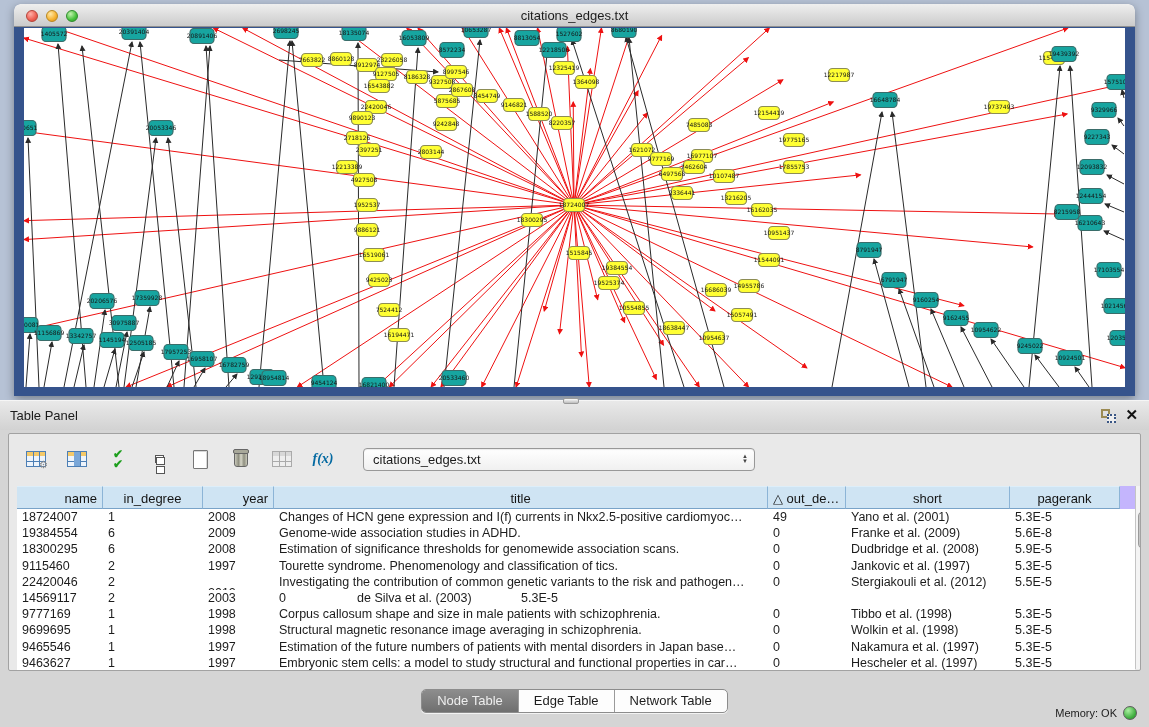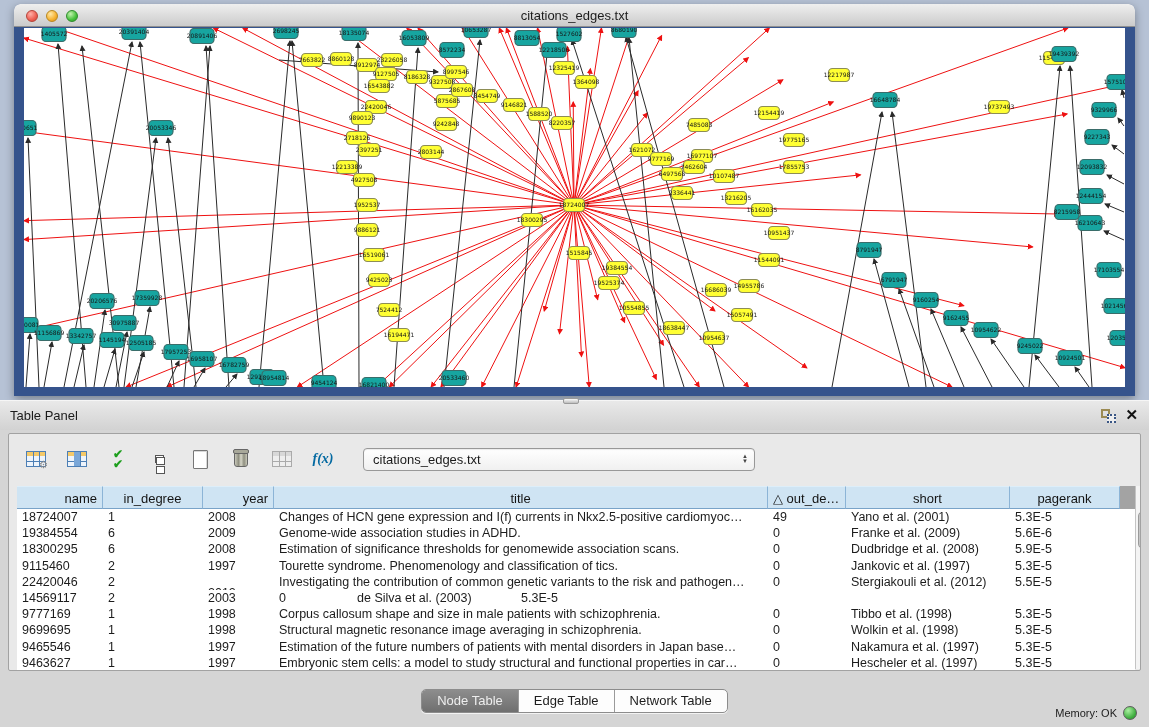--- a/index.html
+++ b/index.html
@@ -90,21 +90,21 @@
     background: linear-gradient(#ffffff, #f0f0f0);
     border: 1px solid #989898; border-radius: 4px;
     display: flex; align-items: center; padding: 0 4px 0 9px;
     font-size: 13px; color: #1a1a1a;
     box-shadow: inset 0 1px 1px rgba(0,0,0,.08);
   }
   .table-select .sel-label { flex: 1; }
   .stepper { display:flex; flex-direction:column; align-items:center; line-height: 5px; font-size: 6px; color:#444; padding-right:2px;}
 
   
-  .tbl { position: absolute; left: 8px; top: 52px; right: 5px; bottom: 1px; background:#a3a3a3; }
+  .tbl { position: absolute; left: 8px; top: 52px; right: 5px; bottom: 1px; background:#c4b5fd; }
   .trow { display: flex; }
   .tcell { white-space: nowrap; overflow: hidden; padding: 0 5px; }
   .thead-row { height: 23px; line-height: 23px; font-size: 13px; color: #141414; }
   .thead-row .tcell { background: #cfe4f3; border-right: 1px solid #8cb4d6; border-bottom: 1px solid #79a3c8; border-top: 1px solid #ddeef9;}
   .tbody-row { height: 16.2px; line-height: 16.2px; font-size: 12.5px; color: #1c1c1c; background: #fff; }
   .vscroll { position:absolute; right: -15px; top: 0; bottom: 0; width: 15px;
              background: #f4f4f4; border-left: 1px solid #c4c4c4; }
   .vthumb { position:absolute; left: 2px; top: 25px; width: 10px; height: 38px;
             background: linear-gradient(90deg,#c9c9c9,#a9a9a9); border-radius: 5px; border:1px solid #9a9a9a;}
 
@@ -771,21 +771,21 @@
             <div class="tcell" style="width: 164px;">Yano et al. (2001)</div>
             <div class="tcell" style="width: 110px;">5.3E-5</div>
           </div>
           <div class="trow tbody-row">
             <div class="tcell" style="width: 86px;">19384554</div>
             <div class="tcell" style="width: 100px;">6</div>
             <div class="tcell" style="width: 71px;">2009</div>
             <div class="tcell" style="width: 494px;">Genome-wide association studies in ADHD.</div>
             <div class="tcell" style="width: 78px;">0</div>
             <div class="tcell" style="width: 164px;">Franke et al. (2009)</div>
-            <div class="tcell" style="width: 110px;">5.6E-6</div>
+            <div class="tcell" style="width: 110px;">5.6E-8</div>
           </div>
           <div class="trow tbody-row">
             <div class="tcell" style="width: 86px;">18300295</div>
             <div class="tcell" style="width: 100px;">6</div>
             <div class="tcell" style="width: 71px;">2008</div>
             <div class="tcell" style="width: 494px;">Estimation of significance thresholds for genomewide association scans.</div>
             <div class="tcell" style="width: 78px;">0</div>
             <div class="tcell" style="width: 164px;">Dudbridge et al. (2008)</div>
             <div class="tcell" style="width: 110px;">5.9E-5</div>
           </div>

